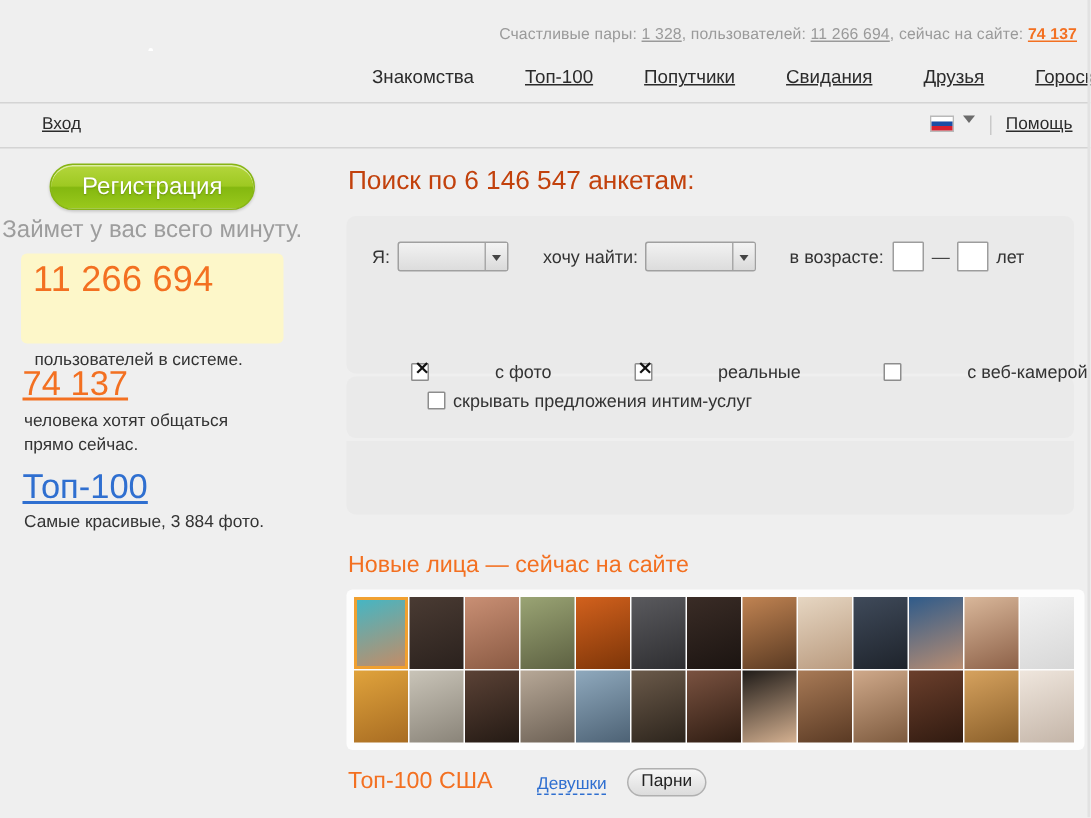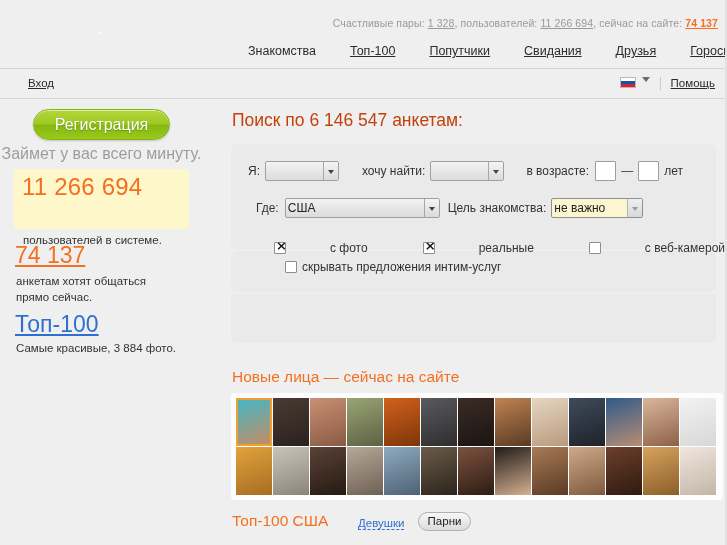--- a/index.html
+++ b/index.html
@@ -295,21 +295,21 @@
     <div class="reg-btn">Регистрация</div>
     <div class="reg-note">Займет у вас всего минуту.</div>
 
     <div class="yellow-box">
       <div class="big-orange">11 266 694</div>
       <div class="yb-sub">пользователей в системе.</div>
     </div>
 
     <div class="stat-74">74 137</div>
     <div class="stat-74-sub">
-      <span>анкетам хотят общаться</span><br>
+      <span>человека хотят общаться</span><br>
       <span>прямо сейчас.</span>
     </div>
 
     <div class="top100-link">Топ-100</div>
     <div class="top100-sub">Самые красивые, 3 884 фото.</div>
   </div>
 
   <div class="content">
 
     <div class="page-title">Поиск по 6 146 547 анкетам:</div>
@@ -329,32 +329,20 @@
         <select class="sel" style="width:74px;"><option></option></select>
         <span class="arrow"></span>
       </span>
       <span class="lbl" style="margin-left:22px;">в возрасте:</span>
       <input class="age" style="margin-left: 6px;" value="">
       <span class="dash">—</span>
       <input class="age" value="" style="">
       <span class="lbl" style="margin-left:5px;">лет</span>
     </div>
 
-    <div class="row" style="left:28px; top:99px;">
-      <span class="lbl">Где:</span>
-      <span class="selwrap" style="margin-left:6px;">
-        <select class="sel" style="width:155px; text-align:left;"><option>США</option></select>
-        <span class="arrow"></span>
-      </span>
-      <span class="lbl" style="margin-left:8px;">Цель знакомства:</span>
-      <span class="selwrap yellowed" style="margin-left:5px;">
-        <select class="sel" style="width:92px;"><option>не важно</option></select>
-        <span class="arrow"></span>
-      </span>
-    </div>
 
     <div class="cbrow" style="left:46px; top:142px;gap:39px;">
       <span class="cb checked"></span>
       <span class="cblbl">с фото</span>
       <span class="cb checked"></span>
       <span class="cblbl">реальные</span>
       <span class="cb"></span>
       <span class="cblbl">с веб-камерой</span>
     </div>
 

